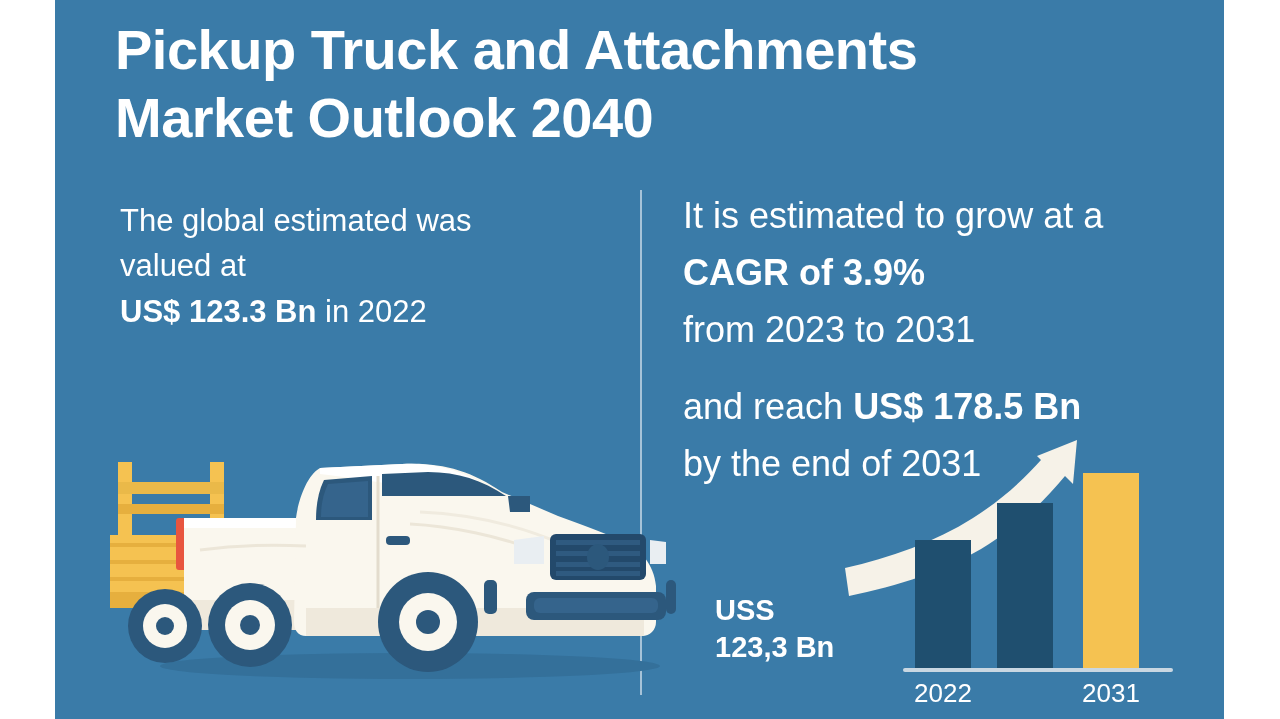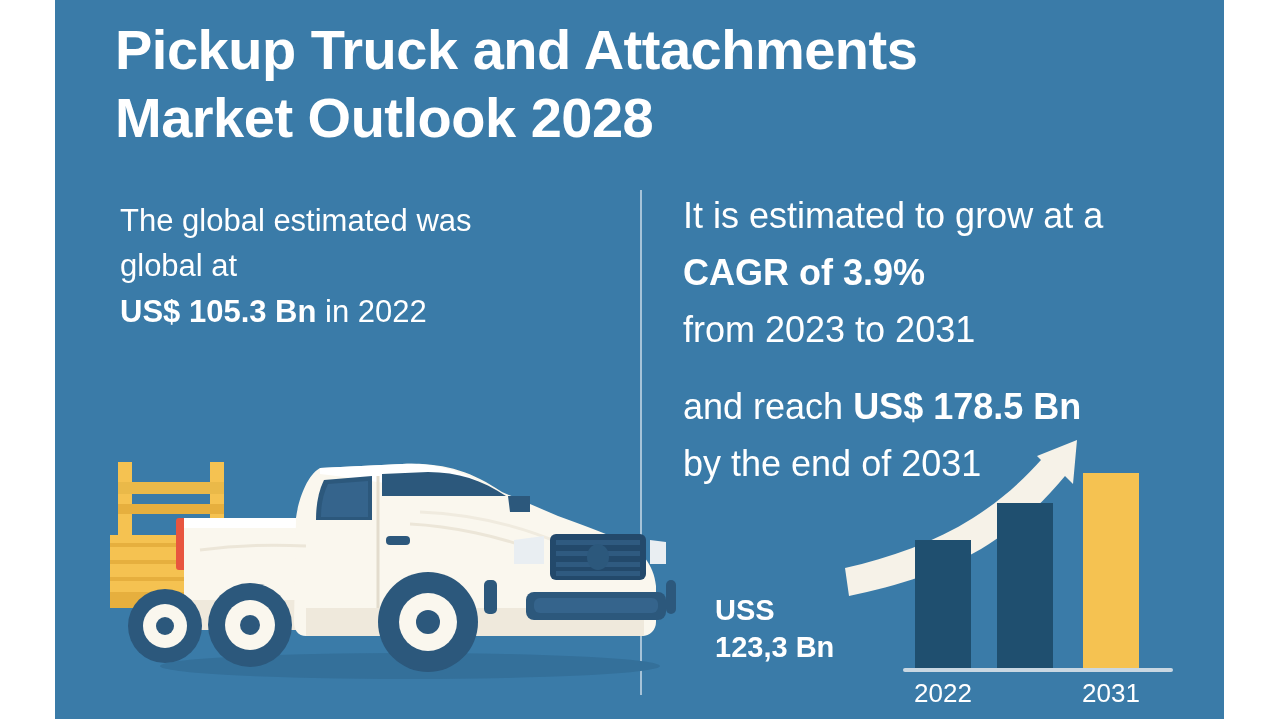--- a/index.html
+++ b/index.html
@@ -132,28 +132,28 @@
     font-family: "Liberation Sans", sans-serif;
   }
 </style>
 </head>
 <body>
 
 <div id="stage">
   <div id="panel">
 
     <div id="title">Pickup Truck and Attachments
-Market Outlook 2028</div>
+Market Outlook 2040</div>
 
     <div id="divider"></div>
 
     <div id="left-col">
       <div>The global estimated was</div>
-      <div>global at</div>
-      <div><span class="b">US$ 105.3 Bn</span><span> in 2022</span></div>
+      <div>valued at</div>
+      <div><span class="b">US$ 123.3 Bn</span><span> in 2022</span></div>
     </div>
 
     <div id="right-col">
       <div id="right-para-1">
         <div>It is estimated to grow at a</div>
         <div class="b">CAGR of 3.9%</div>
         <div>from 2023 to 2031</div>
       </div>
       <div id="right-para-2">
         <div><span>and reach </span><span class="b">US$ 178.5 Bn</span></div>

